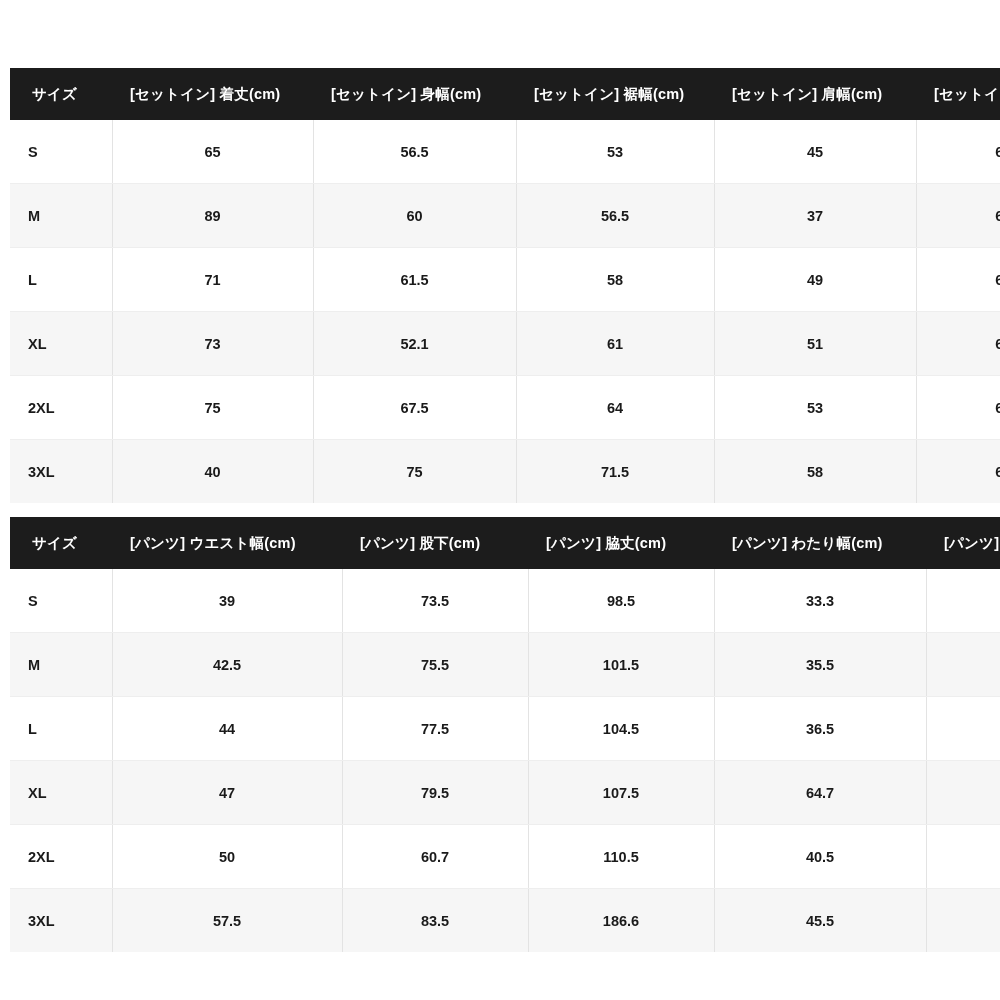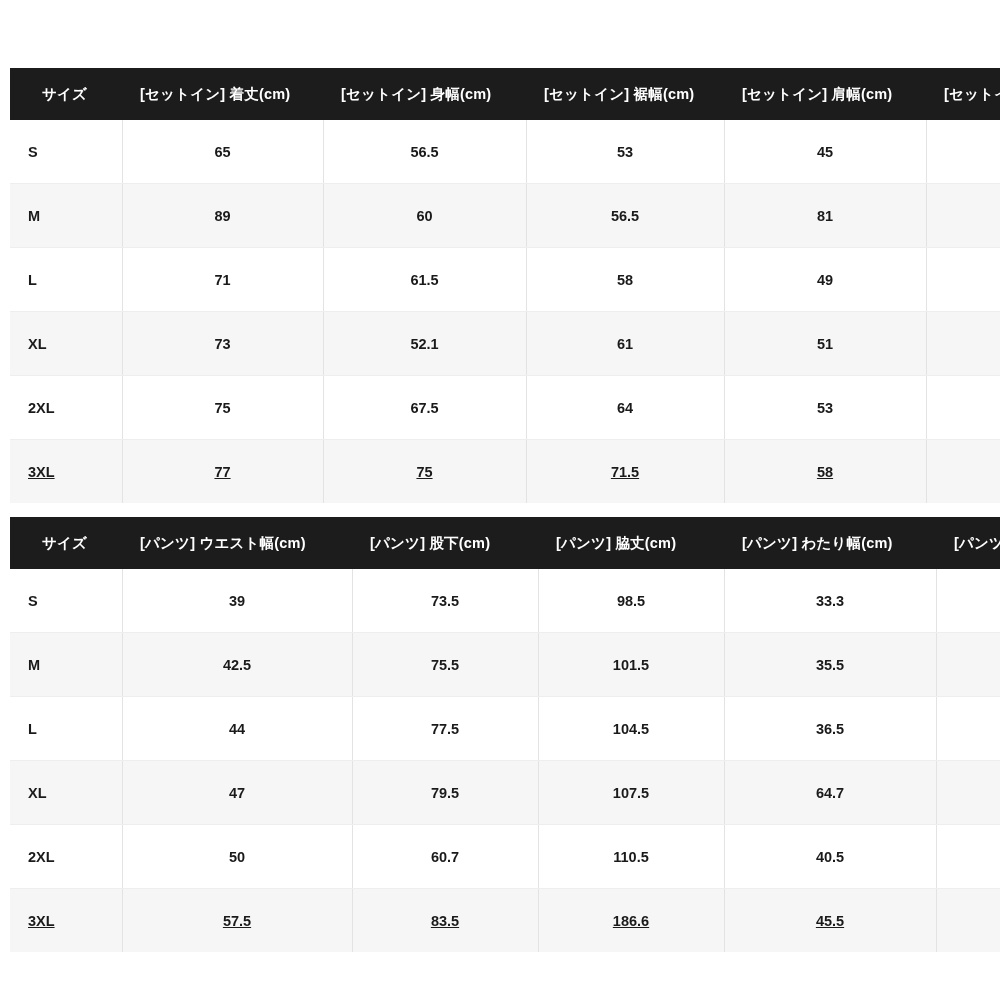--- a/index.html
+++ b/index.html
@@ -42,21 +42,21 @@
     text-align: left;
     padding: 0 0 0 18px;
     height: 52px;
     line-height: 52px;
     white-space: nowrap;
     letter-spacing: 0.2px;
     border: none;
   }
 
   .size-table thead th.col-size {
-    padding-left: 32px;
+    padding-left: 22px;
   }
 
   .size-table tbody td {
     height: 63px;
     font-size: 14.5px;
     font-weight: bold;
     color: #1a1a1a;
     text-align: center;
     border-right: 1px solid #e3e3e3;
     border-bottom: 1px solid #eeeeee;
@@ -74,21 +74,20 @@
   }
 
   .size-table tbody tr.row-odd td {
     background: #ffffff;
   }
   .size-table tbody tr.row-even td {
     background: #f6f6f6;
   }
   .size-table tbody tr:last-child td {
     border-bottom: none;
-    text-decoration: underline;
   }
 
   
   .t1 .c0 { width: 80px; }
   .t1 .c1 { width: 183px; }
   .t1 .c2 { width: 185px; }
   .t1 .c3 { width: 180px; }
   .t1 .c4 { width: 184px; }
   .t1 .c5 { width: 168px; }
 
@@ -123,21 +122,21 @@
         <td class="c2">56.5</td>
         <td class="c3">53</td>
         <td class="c4">45</td>
         <td class="c5 last-col">62.3</td>
       </tr>
       <tr class="row-even">
         <td class="cell-size c0">M</td>
         <td class="c1">89</td>
         <td class="c2">60</td>
         <td class="c3">56.5</td>
-        <td class="c4">81</td>
+        <td class="c4">37</td>
         <td class="c5 last-col">63.3</td>
       </tr>
       <tr class="row-odd">
         <td class="cell-size c0">L</td>
         <td class="c1">71</td>
         <td class="c2">61.5</td>
         <td class="c3">58</td>
         <td class="c4">49</td>
         <td class="c5 last-col">65.3</td>
       </tr>
@@ -152,21 +151,21 @@
       <tr class="row-odd">
         <td class="cell-size c0">2XL</td>
         <td class="c1">75</td>
         <td class="c2">67.5</td>
         <td class="c3">64</td>
         <td class="c4">53</td>
         <td class="c5 last-col">68.3</td>
       </tr>
       <tr class="row-even">
         <td class="cell-size c0">3XL</td>
-        <td class="c1">77</td>
+        <td class="c1">40</td>
         <td class="c2">75</td>
         <td class="c3">71.5</td>
         <td class="c4">58</td>
         <td class="c5 last-col">68.3</td>
       </tr>
     </tbody>
   </table>
 
   <table class="size-table t2">
     <thead>

